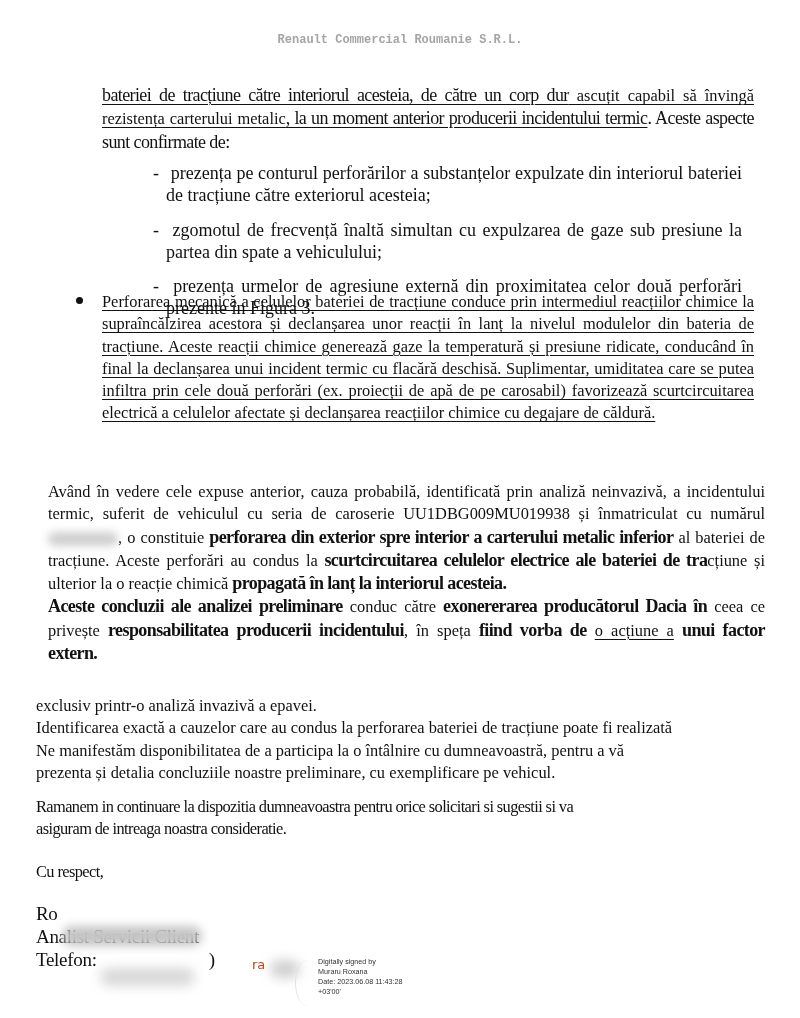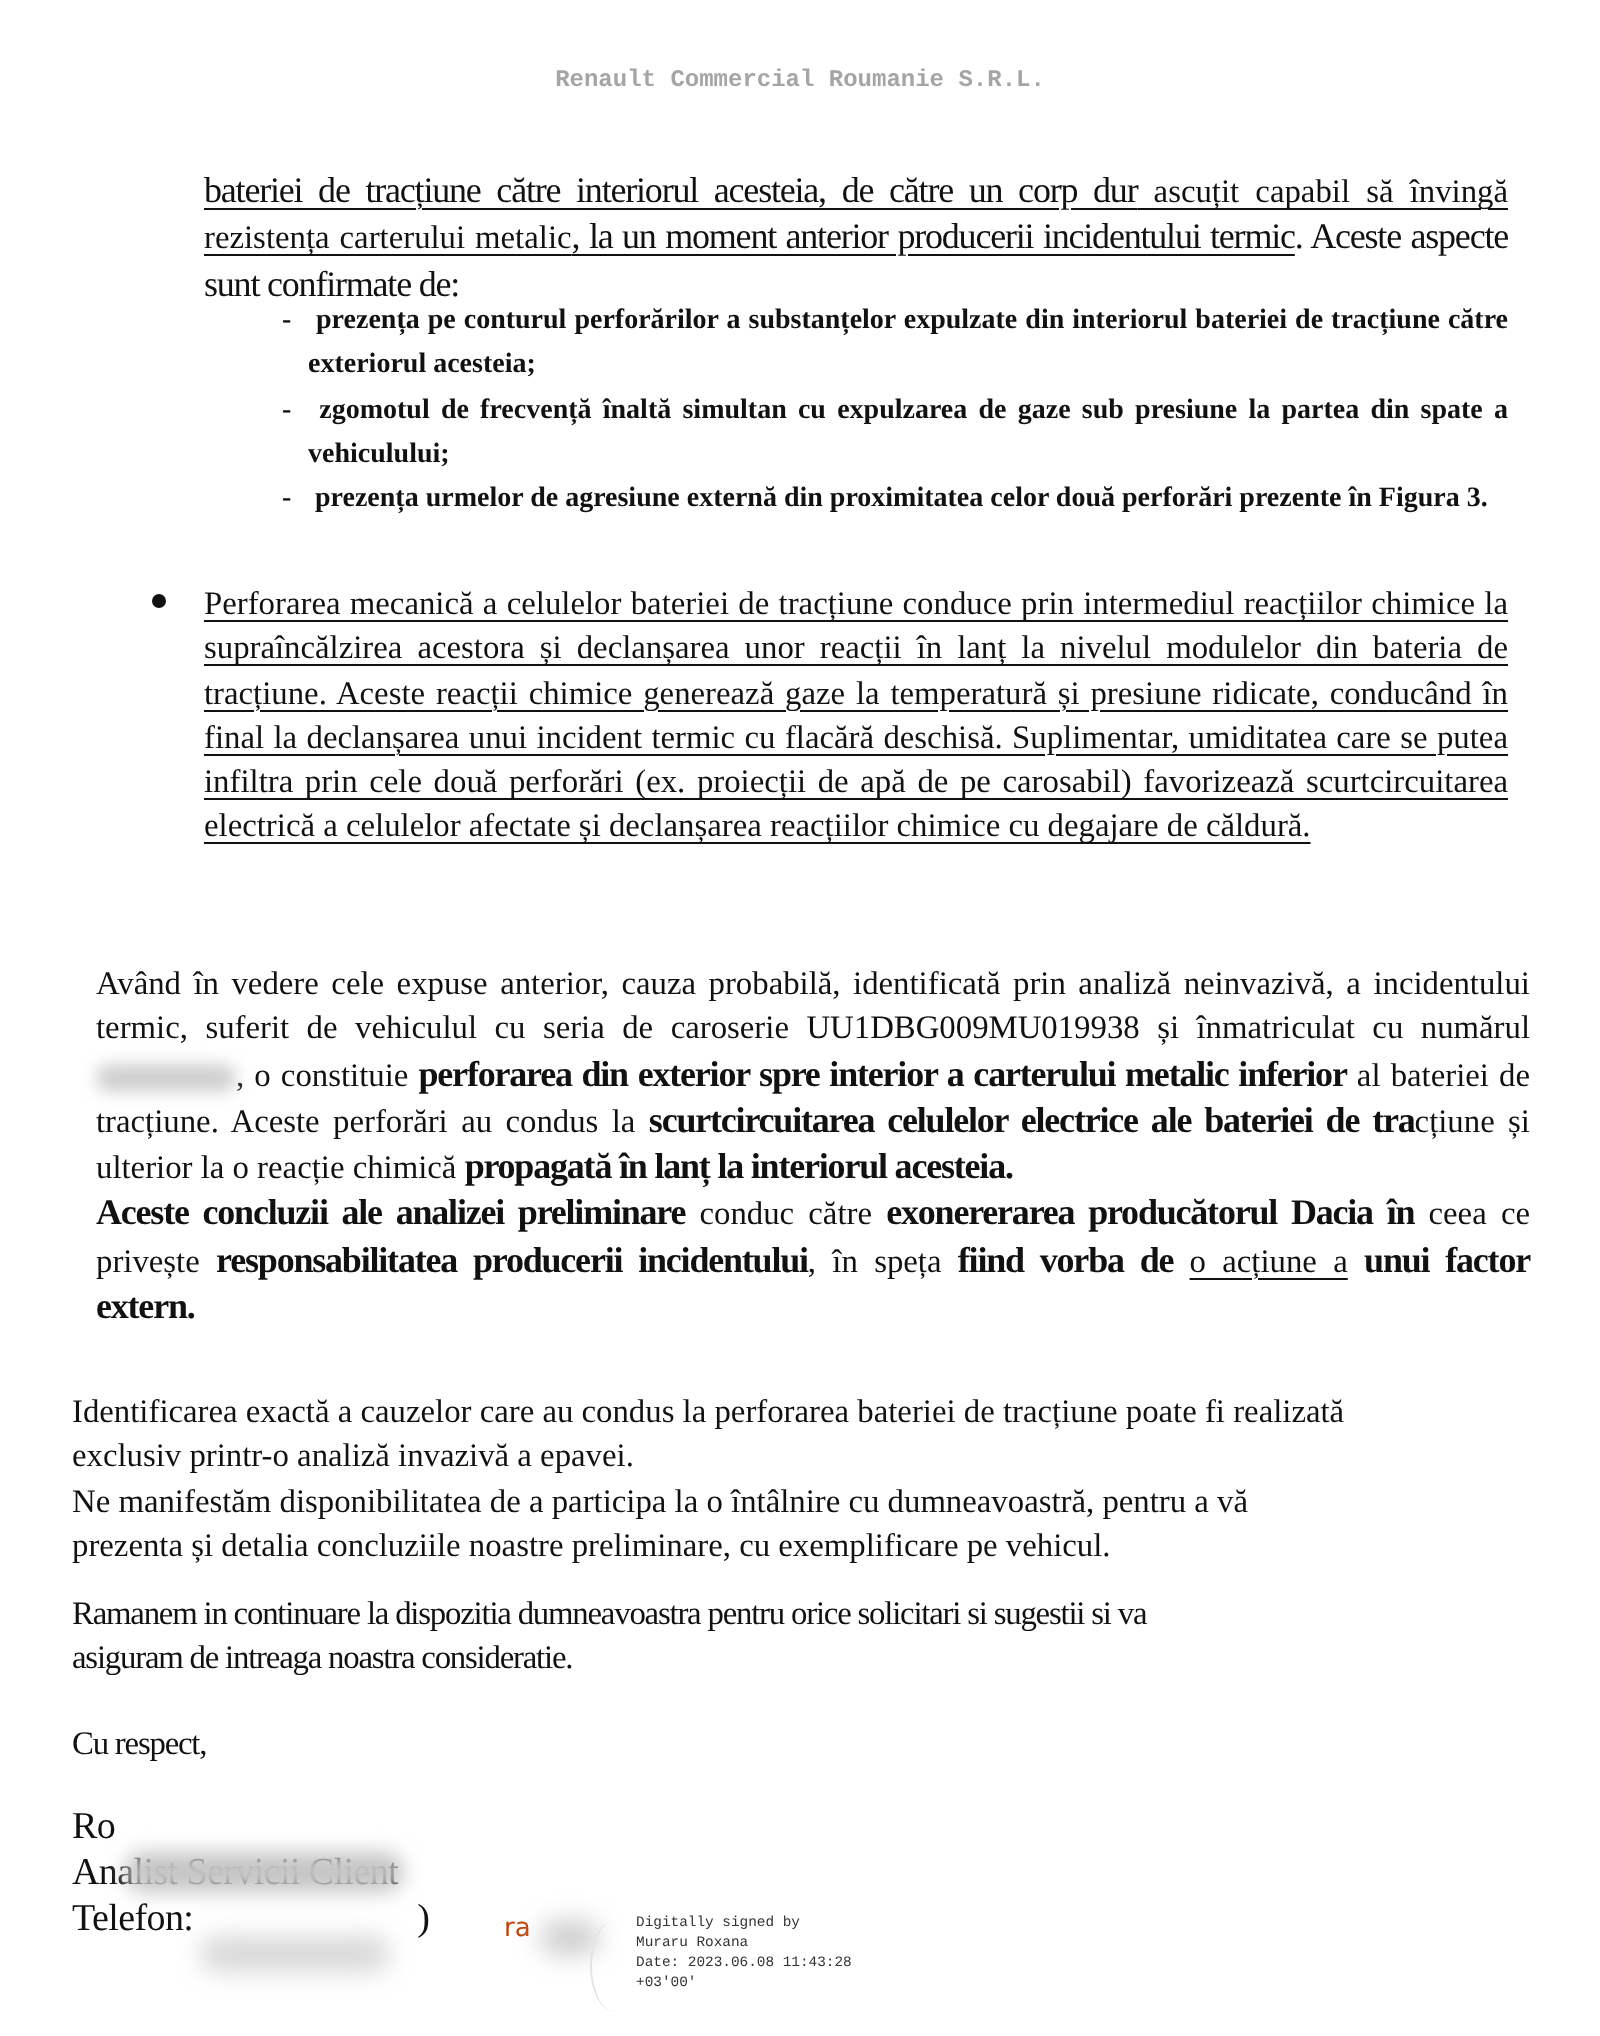--- a/index.html
+++ b/index.html
@@ -9,39 +9,39 @@
     font-family: Liberation Mono, monospace; font-size: 12px; font-weight: bold; color: #a5a5a5;
   }
   .block { position: absolute; font-family: "Liberation Serif", serif; font-size: 16.4px; line-height: 22.3px; text-align: justify; }
   .u { text-decoration: underline; text-underline-offset: 3px; text-decoration-thickness: 1px; }
   .cond { letter-spacing: -0.6px; }
   .b { font-weight: bold; }
   .big { font-size: 18px; }
 
   #cont { left: 102px; top: 84px; width: 652px; }
   .dash-list { position: absolute; left: 130px; top: 150px; width: 624px; list-style: none; margin: 0; padding: 0; }
-  .dash-list li { font-family: "Liberation Serif", serif; font-size: 14px; line-height: 22.3px; text-align: justify; padding-left: 24px; text-indent: -13px; margin: 0; font-weight: bold; }
+  .dash-list li { font-family: "Liberation Serif", serif; font-size: 18px; line-height: 22.3px; text-align: justify; padding-left: 24px; text-indent: -13px; margin: 12px; }
   .dash-list li .dash { display: inline-block; width: 13px; text-indent: 0; }
 
   #bullet { left: 102px; top: 291px; width: 652px; }
   .bullet-dot { position: absolute; left: 76px; top: 297px; width: 7px; height: 7px; border-radius: 50%; background: #111; }
 
   #concl { left: 36px; top: 481px; width: 717px; margin-left: 12px; }
   #ident { left: 36px; top: 695px; width: 717px; text-align: left; }
   #ramanem { left: 36px; top: 796px; width: 717px; text-align: left; }
   #respect { left: 36px; top: 861px; text-align: left; }
   #sig { left: 36px; top: 902px; font-size: 19px; line-height: 23px; text-align: left; letter-spacing: -0.3px; }
 
   .blur { display: inline-block; background: #cfcfcf; filter: blur(4px); border-radius: 8px; vertical-align: middle; }
   .redact-name { position: absolute; left: 62px; top: 926px; width: 140px; height: 20px; background: #c5c5c5; filter: blur(5px); border-radius: 10px; }
   .redact-tel { position: absolute; left: 100px; top: 968px; width: 95px; height: 18px; background: #d8d8d8; filter: blur(6px); border-radius: 10px; }
   .redact-sig { position: absolute; left: 270px; top: 960px; width: 30px; height: 18px; background: #d0d0d0; filter: blur(6px); border-radius: 10px; }
 
   .sig-partial { position: absolute; left: 252px; top: 957px; font-family: "DejaVu Sans", sans-serif; font-size: 13px; color: #c2410c; }
-  .digital { position: absolute; left: 318px; top: 957px; font-family: Liberation Mono, monospace; font-size: 7.2px; line-height: 10px; color: #333; }
+  .digital { position: absolute; left: 318px; top: 957px; font-family: Liberation Sans, sans-serif; font-size: 7.2px; line-height: 10px; color: #333; }
   .sig-curve { position: absolute; left: 295px; top: 960px; width: 24px; height: 46px; border-left: 1px solid #e3e3e3; border-radius: 50% 0 0 50%; }
 </style>
 </head>
 <body>
 
 <div class="header">Renault Commercial Roumanie S.R.L.</div>
 
 <div class="block" id="cont">
   <span class="u cond big">bateriei de tracțiune către interiorul acesteia, de către un corp dur</span><span class="u"> ascuțit capabil să învingă rezistența carterului metalic</span><span class="u cond big">, la un moment anterior producerii incidentului termic</span><span class="cond big">. Aceste aspecte sunt confirmate de:</span>
 </div>
@@ -54,22 +54,22 @@
 
 <span class="bullet-dot"></span>
 <div class="block u" id="bullet">Perforarea mecanică a celulelor bateriei de tracțiune conduce prin intermediul reacțiilor chimice la supraîncălzirea acestora și declanșarea unor reacții în lanț la nivelul modulelor din bateria de tracțiune. Aceste reacții chimice generează gaze la temperatură și presiune ridicate, conducând în final la declanșarea unui incident termic cu flacără deschisă. Suplimentar, umiditatea care se putea infiltra prin cele două perforări (ex. proiecții de apă de pe carosabil) favorizează scurtcircuitarea electrică a celulelor afectate și declanșarea reacțiilor chimice cu degajare de căldură.</div>
 
 <div class="block" id="concl">
   <span>Având în vedere cele expuse anterior, cauza probabilă, identificată prin analiză neinvazivă, a incidentului termic, suferit de vehiculul cu seria de caroserie UU1DBG009MU019938 și înmatriculat cu numărul </span><span class="blur" style="width:70px;height:14px;"></span><span>, o constituie </span><span class="b big cond">perforarea din exterior spre interior a carterului metalic inferior</span><span> al bateriei de tracțiune. Aceste perforări au condus la </span><span class="b big cond">scurtcircuitarea celulelor electrice ale bateriei de tra</span><span>cțiune și ulterior la o reacție chimică </span><span class="b big cond">propagată în lanț la interiorul acesteia.</span><br>
   <span class="b big cond">Aceste concluzii ale analizei preliminare</span><span> conduc către </span><span class="b big cond">exonererarea producătorul Dacia în</span><span> ceea ce privește </span><span class="b big cond">responsabilitatea producerii incidentului</span><span>, în speța </span><span class="b big cond">fiind vorba de</span> <span class="u">o acțiune a</span> <span class="b big cond">unui factor extern.</span>
 </div>
 
 <div class="block" id="ident">
+  <div>exclusiv printr-o analiză invazivă a epavei.</div>
   <div>Identificarea exactă a cauzelor care au condus la perforarea bateriei de tracțiune poate fi realizată</div>
-  <div>exclusiv printr-o analiză invazivă a epavei.</div>
   <div>Ne manifestăm disponibilitatea de a participa la o întâlnire cu dumneavoastră, pentru a vă</div>
   <div>prezenta și detalia concluziile noastre preliminare, cu exemplificare pe vehicul.</div>
 </div>
 
 <div class="block cond" id="ramanem">
   <div>Ramanem in continuare la dispozitia dumneavoastra pentru orice solicitari si sugestii si va</div>
   <div>asiguram de intreaga noastra consideratie.</div>
 </div>
 
 <div class="block cond" id="respect">Cu respect,</div>

